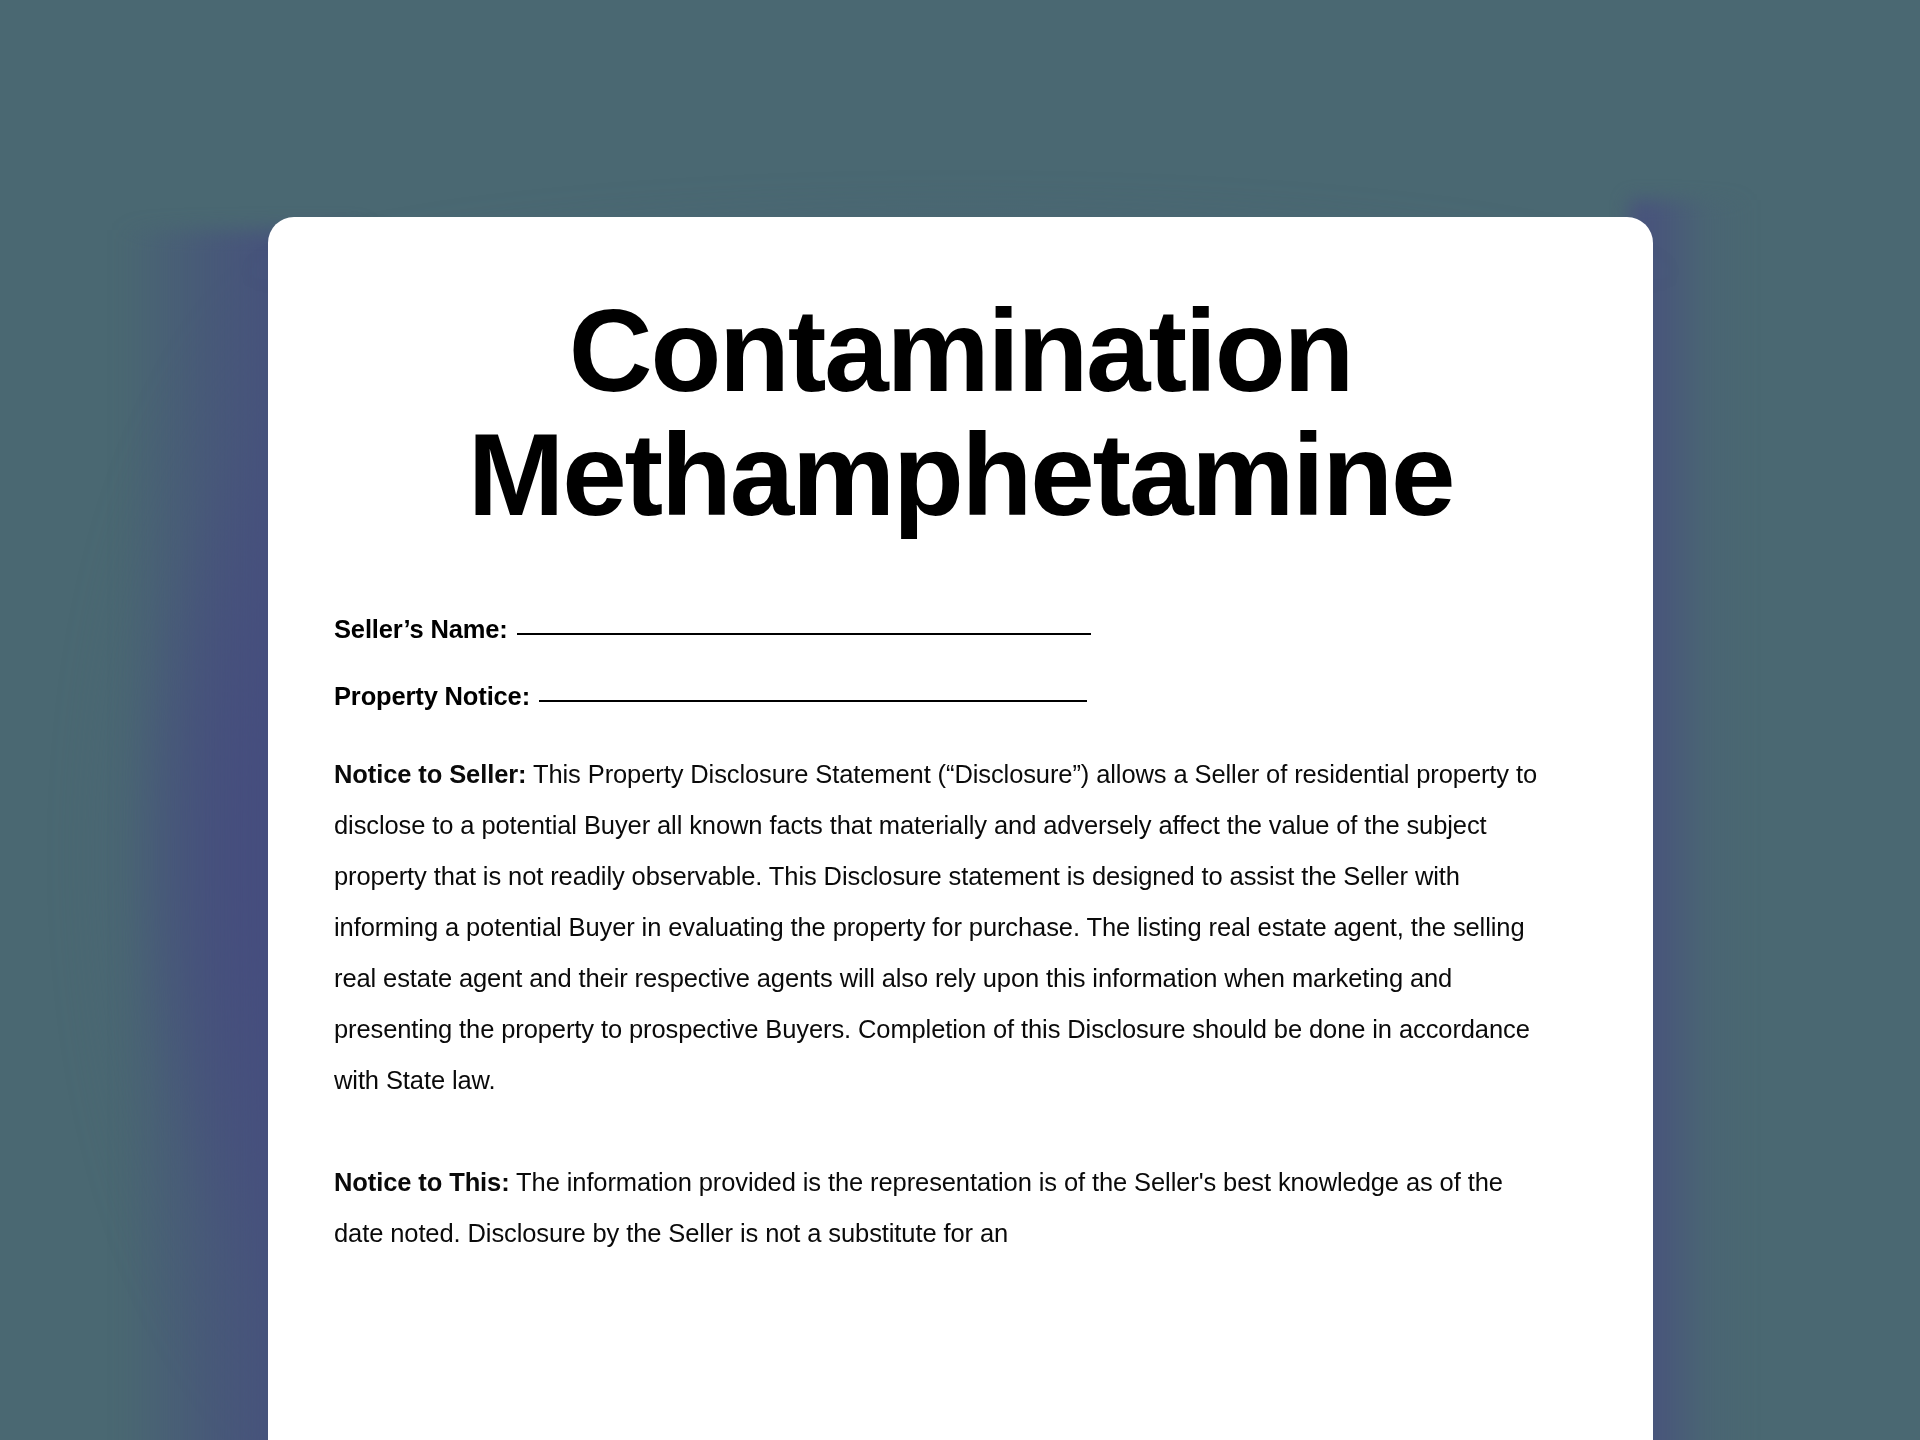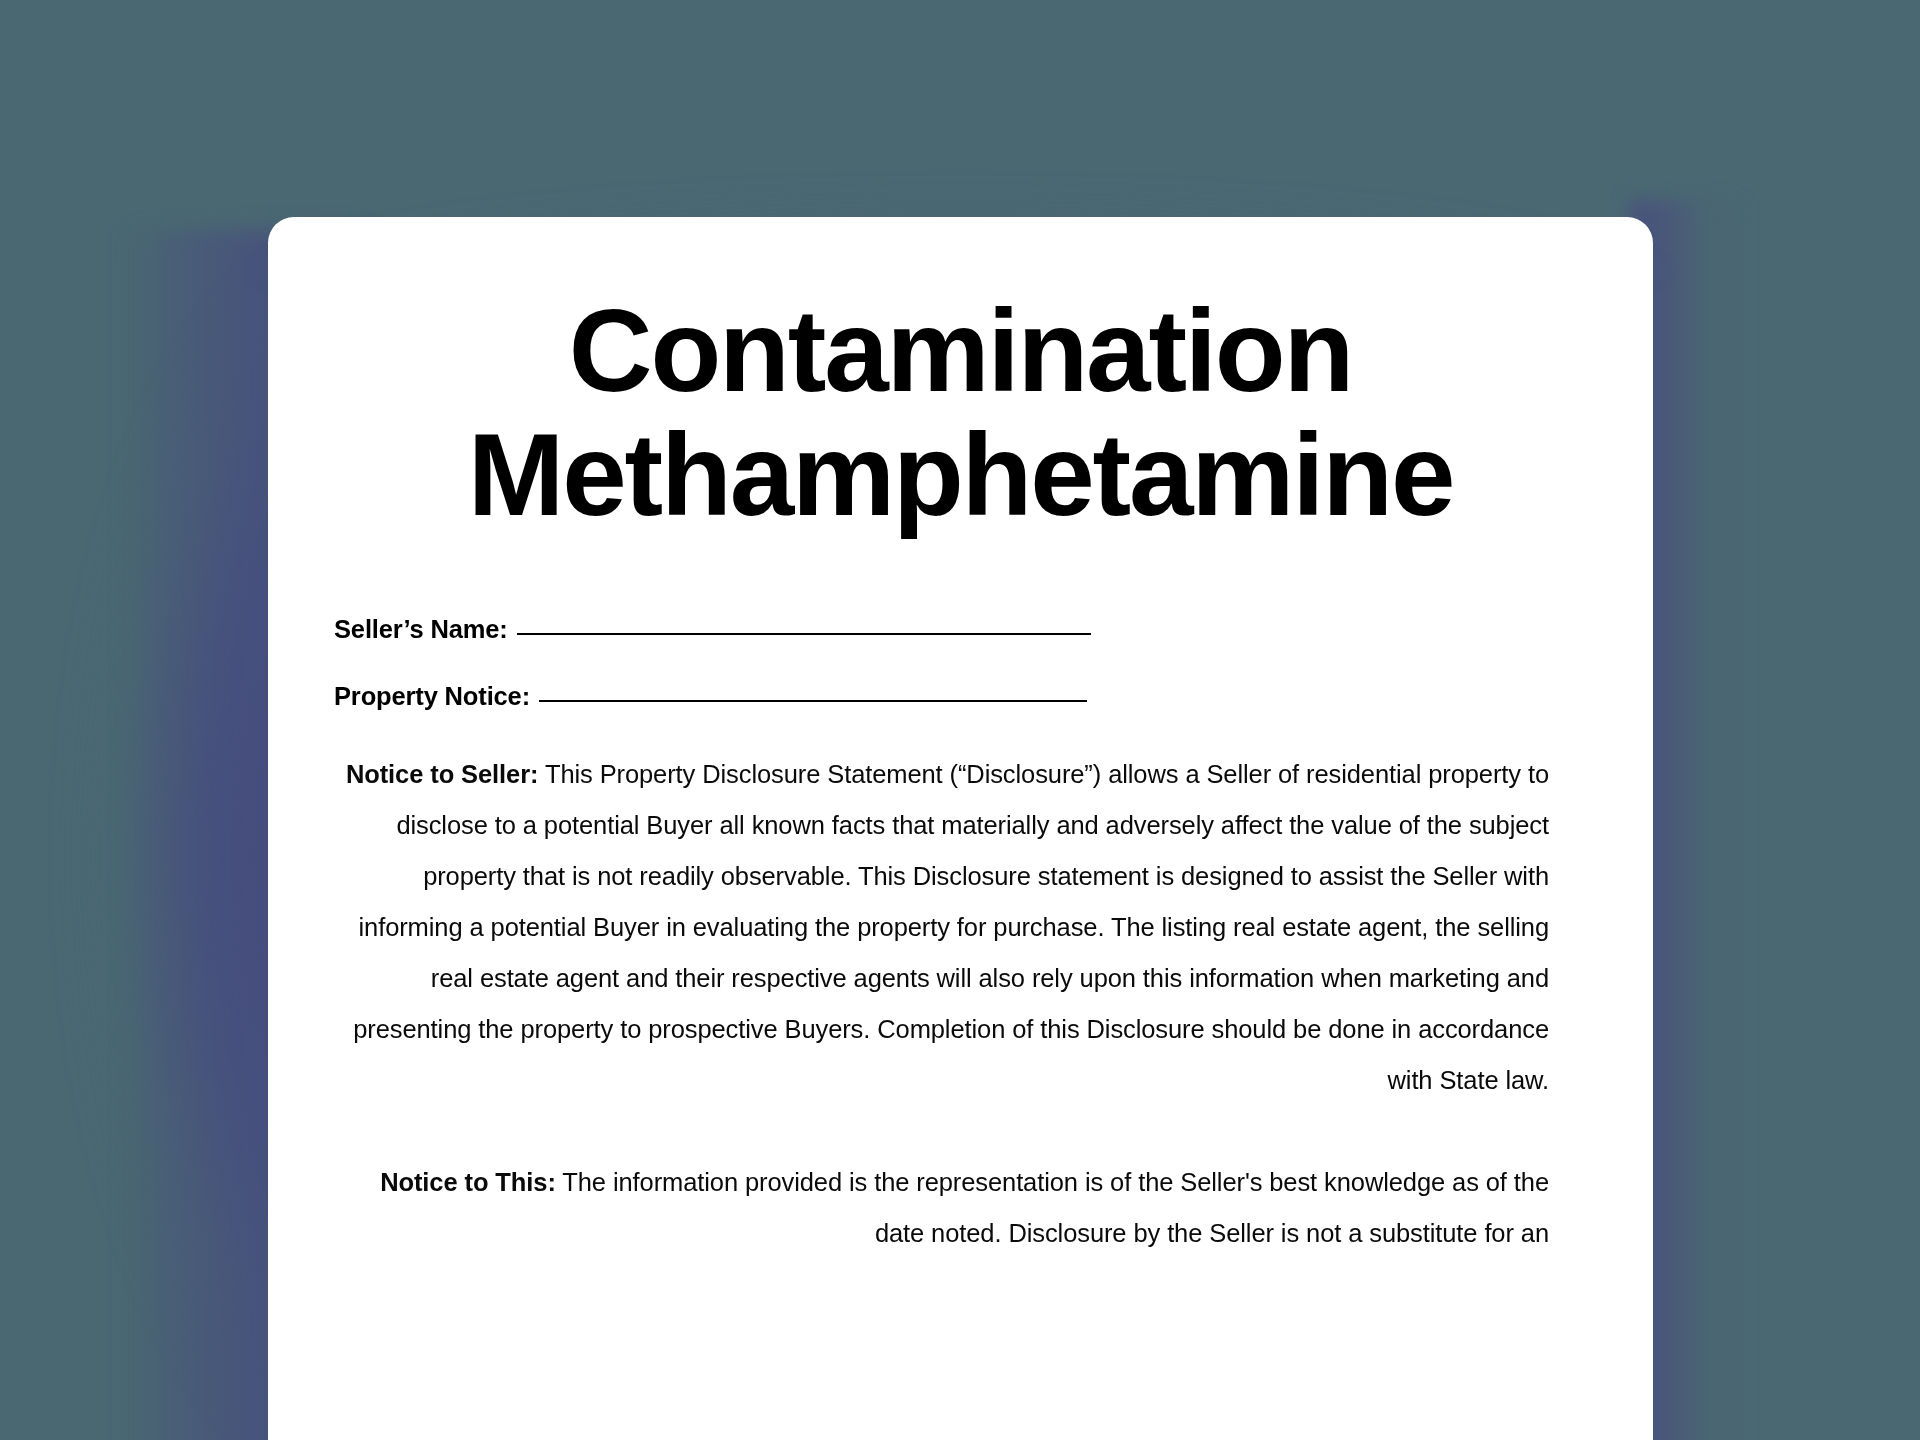--- a/index.html
+++ b/index.html
@@ -157,21 +157,21 @@
   
   .body-copy {
     margin-top:8px;
   }
 
   .para {
     font-size:25.5px;
     line-height:51px;
     color:#0a0a0a;
     letter-spacing:-0.1px;
-    text-align:right;
+    text-align:left;
     max-width:1215px;
   }
 
   .para + .para {
     margin-top:51px;
   }
 
   .para b {
     font-weight:700;
   }

